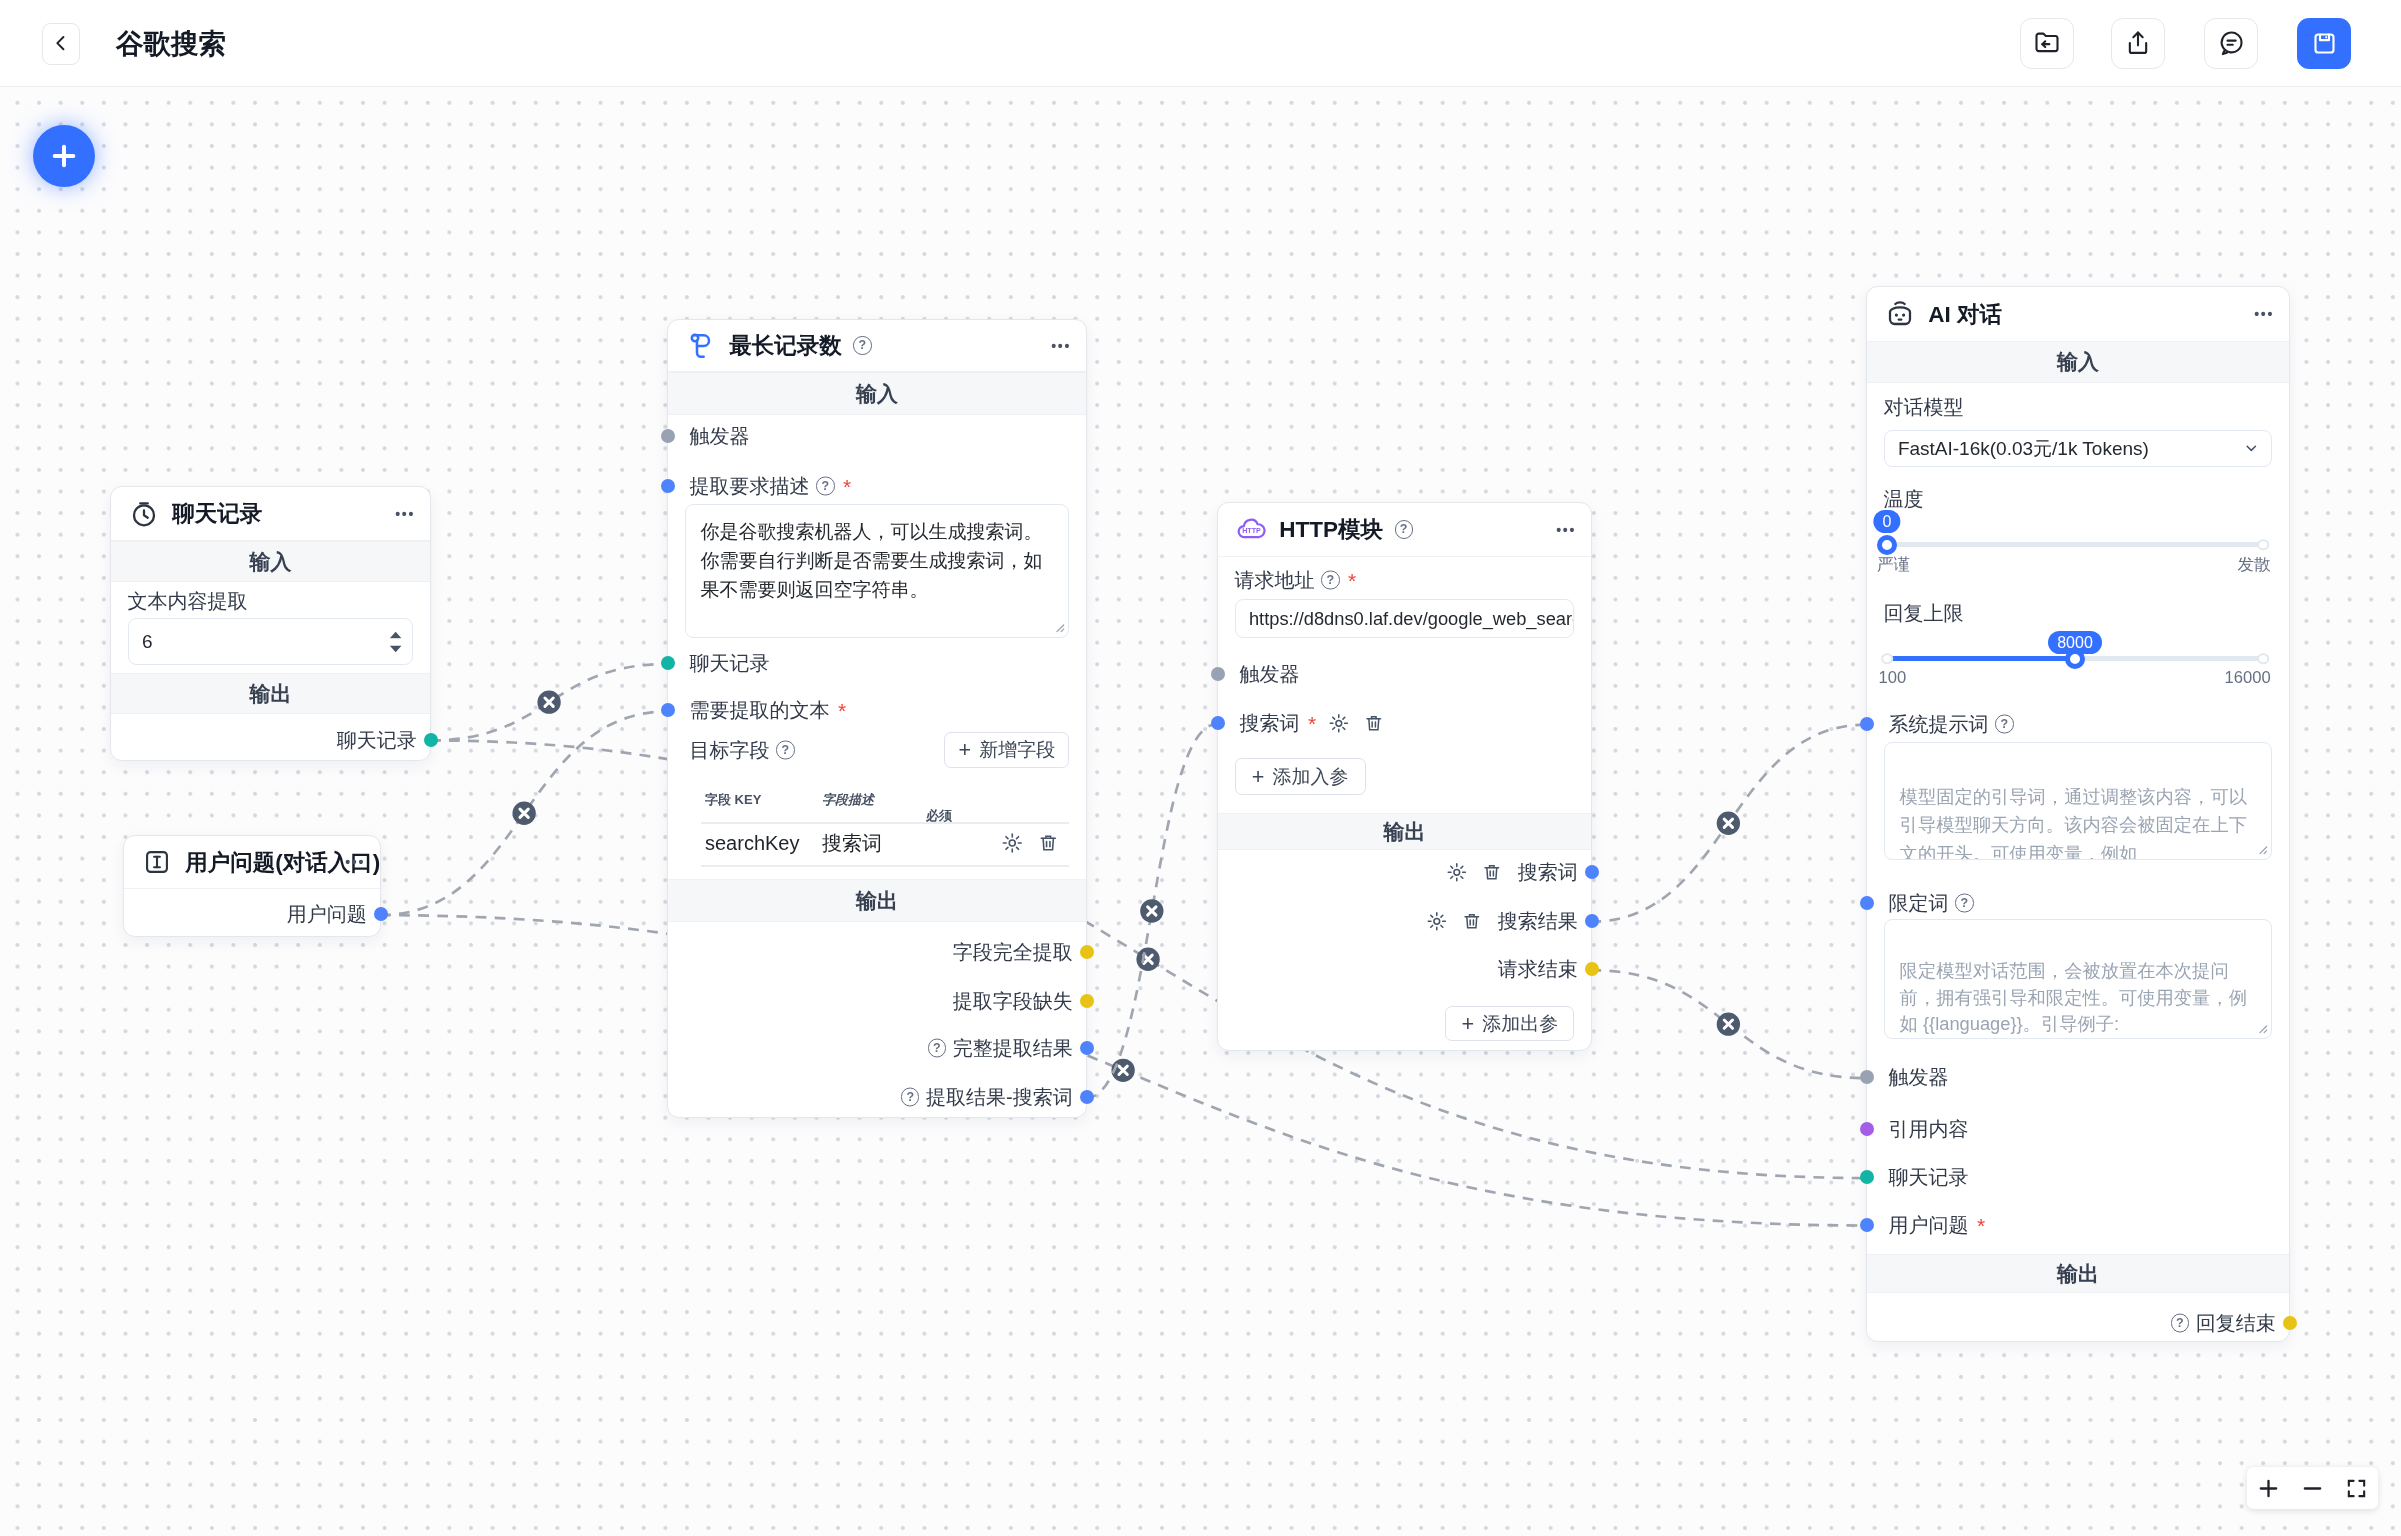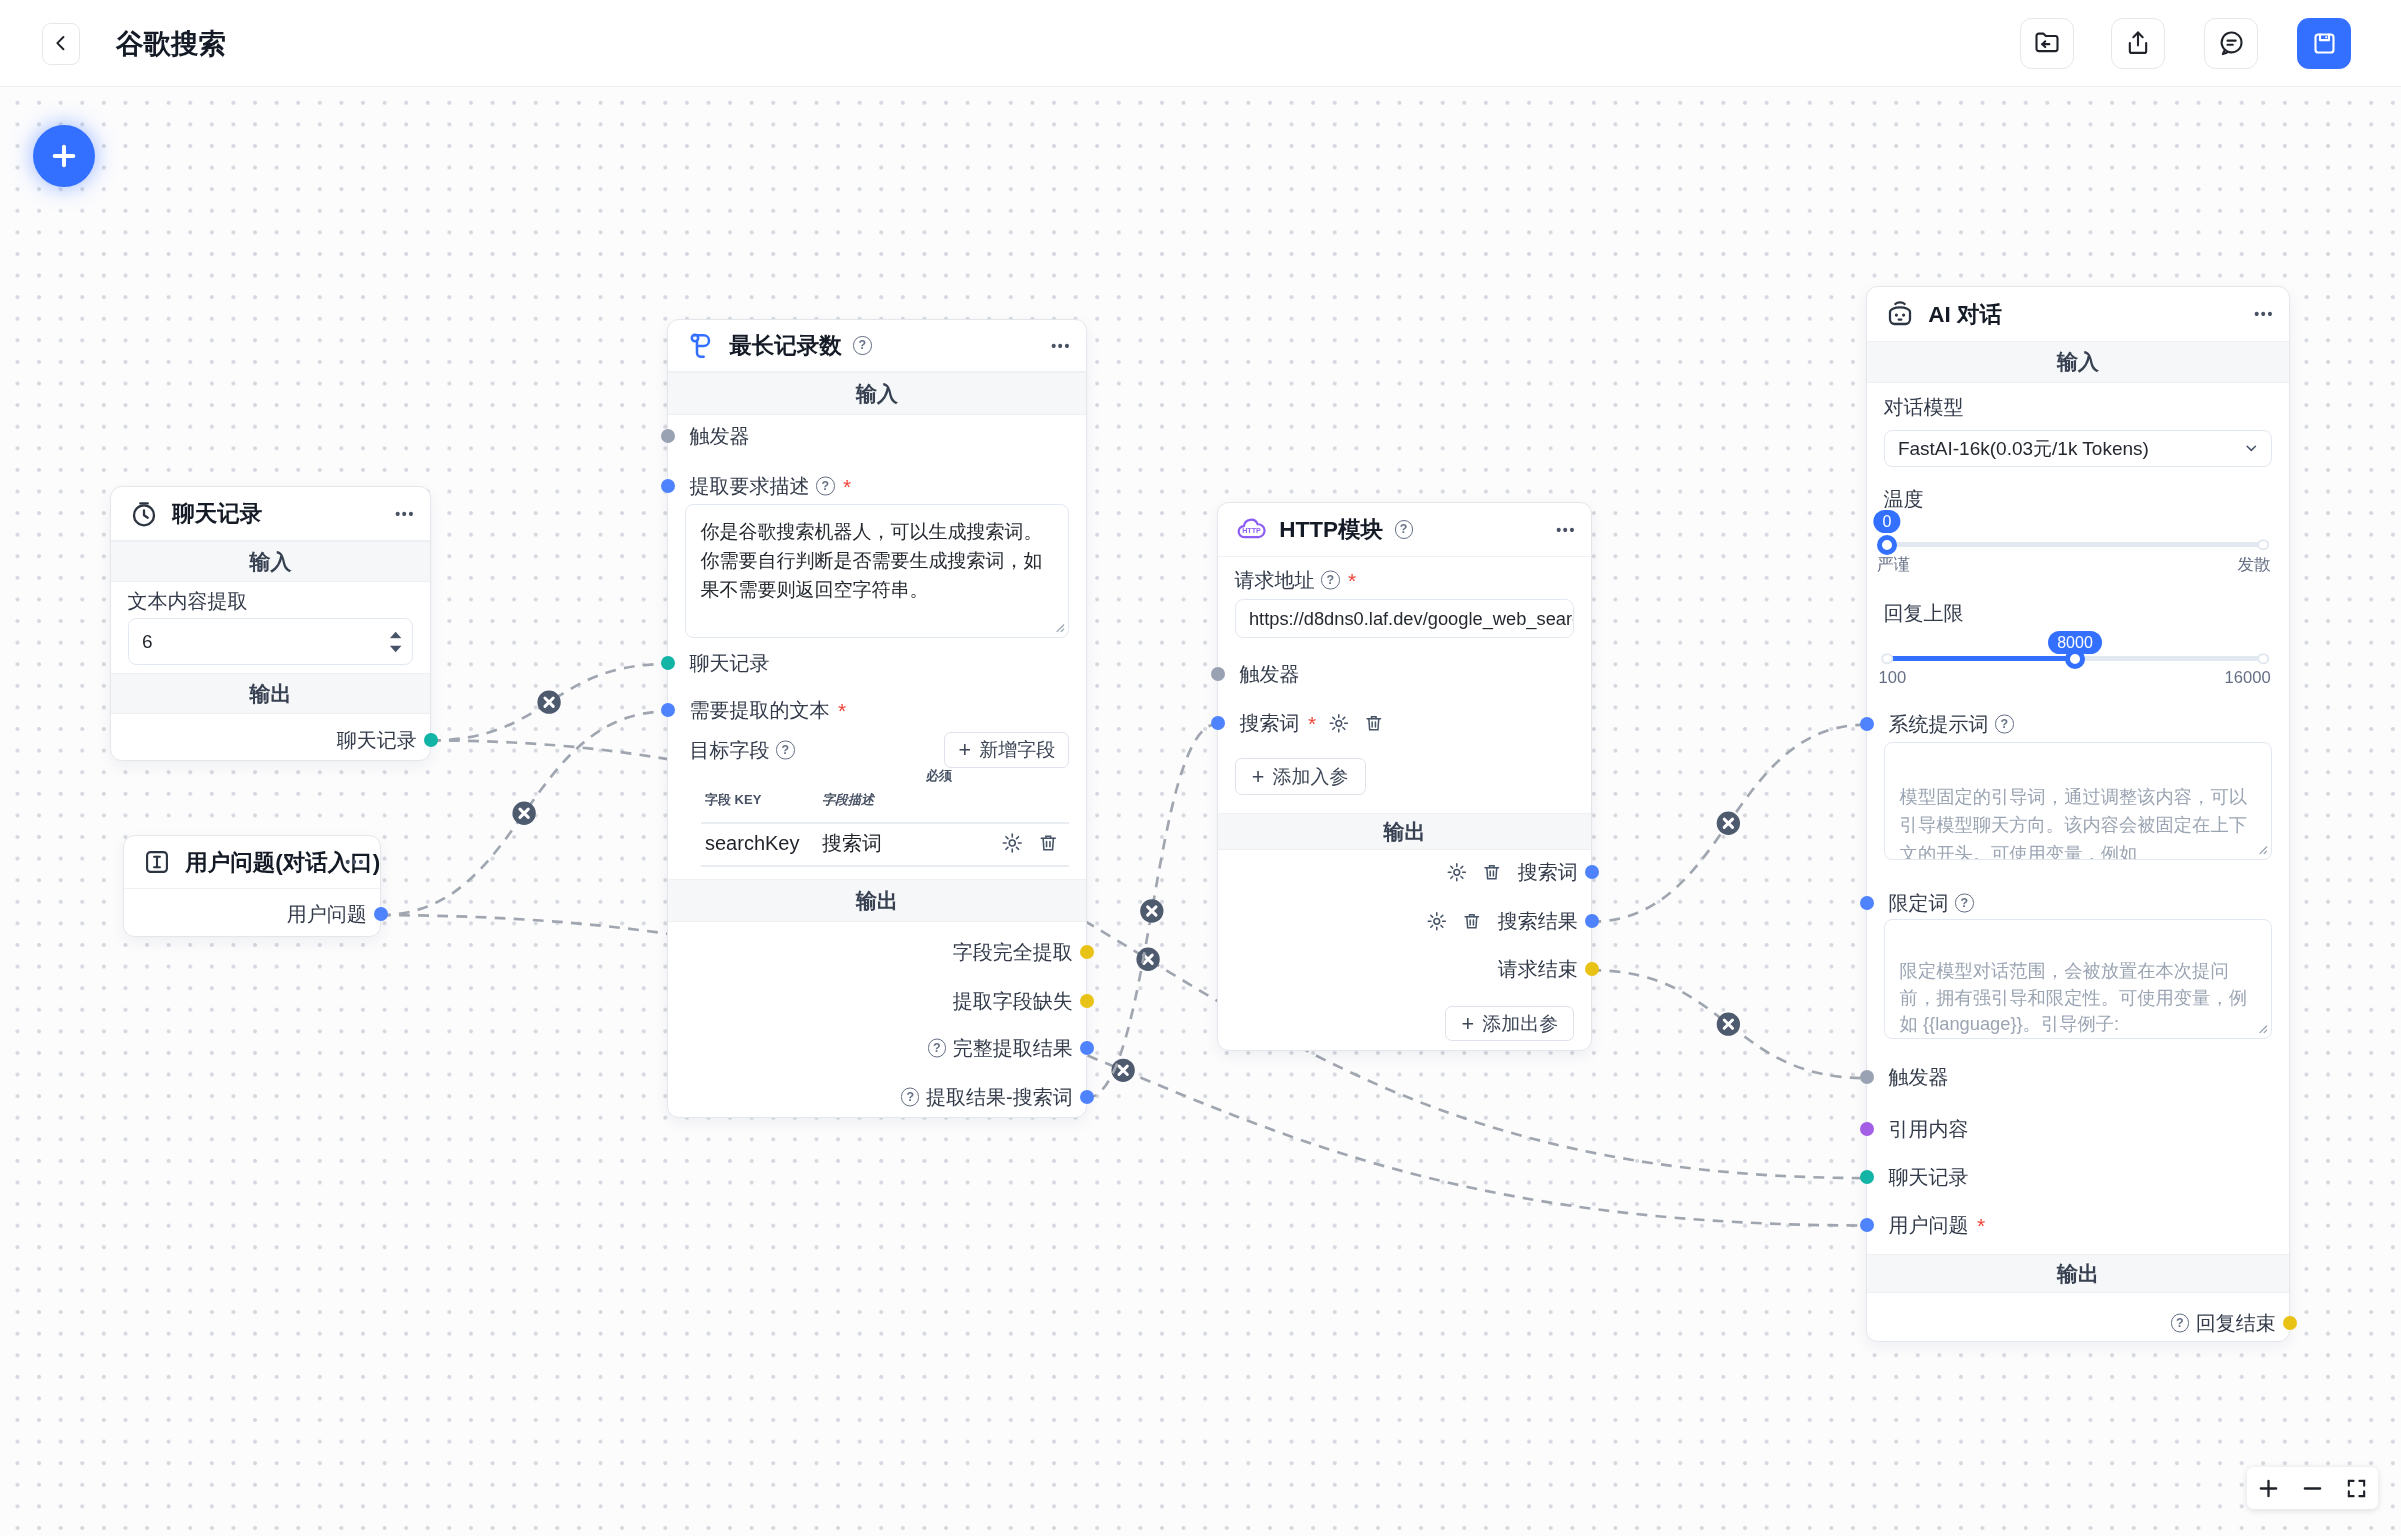--- a/index.html
+++ b/index.html
@@ -264,21 +264,21 @@
         <span>目标字段</span>
         <span class="helpc">?</span>
       </div>
       <div class="ghost-btn" style="top:412px; right:16.6px; width:125px; height:36px;">
         <span class="plus-glyph">+</span>
         <span>新增字段</span>
       </div>
 
       <div class="th" style="position:absolute; left:37px; top:480px; transform:translateY(-50%);">字段 KEY</div>
       <div class="th" style="position:absolute; left:154px; top:480px; transform:translateY(-50%);font-style:italic;">字段描述</div>
-      <div class="th" style="position:absolute; left:258px; top:456px; transform:translateY(-50%);">必须</div>
+      <div class="th" style="position:absolute; left:258px; top:496px; transform:translateY(-50%);">必须</div>
       <div class="hairline" style="left:33px; right:16.6px; top:502px;"></div>
 
       <div>
         <div class="td" style="position:absolute; left:37px; top:523px; transform:translateY(-50%);">searchKey</div>
         <div class="td" style="position:absolute; left:154px; top:523px; transform:translateY(-50%);">搜索词</div>
         <span style="position:absolute; left:333px; top:523px; transform:translateY(-50%);">
           <svg width="22.5" height="22.5" viewBox="0 0 24 24" fill="none" stroke="#475467" stroke-width="1.7" stroke-linecap="round">
               <circle cx="12" cy="12" r="3.2"></circle>
               <path d="M12 2.5v3M12 18.5v3M2.5 12h3M18.5 12h3M5.3 5.3l2.1 2.1M16.6 16.6l2.1 2.1M18.7 5.3l-2.1 2.1M7.4 16.6l-2.1 2.1"></path>
             </svg>

